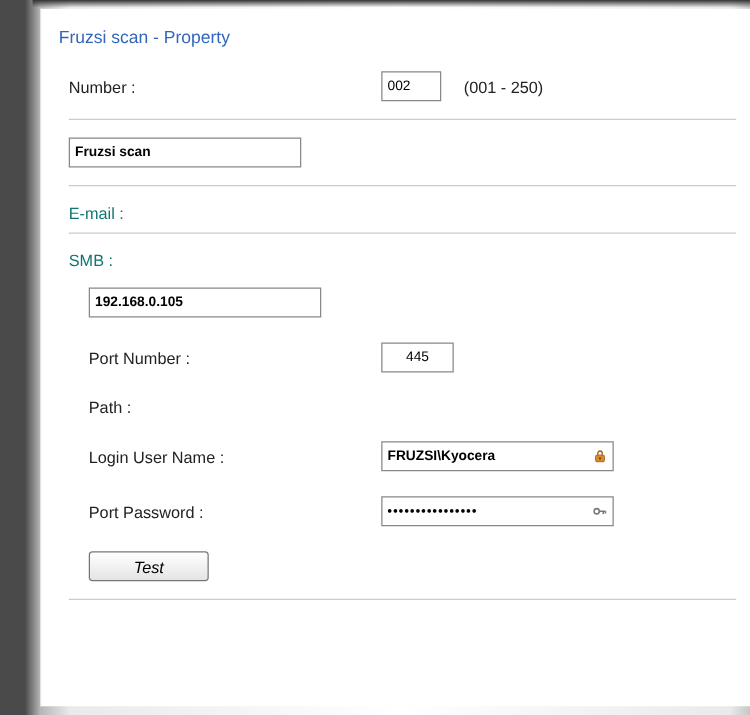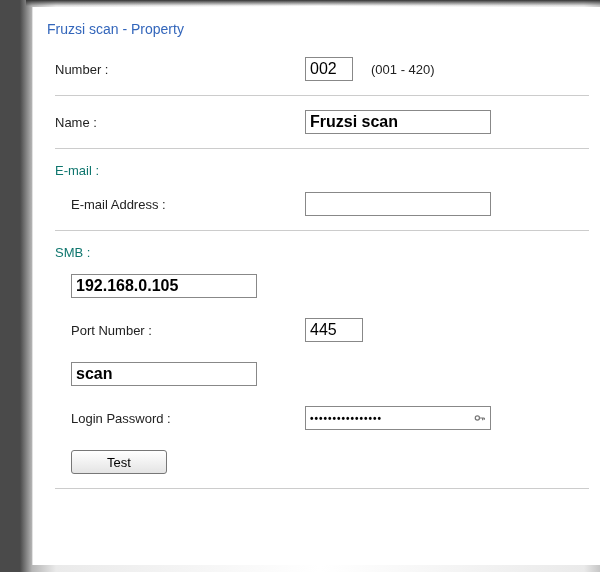--- a/index.html
+++ b/index.html
@@ -56,27 +56,27 @@
     color: #222;
   }
   .section {
     padding: 10px 4px 4px 8px;
     color: #0f766e;
   }
   input[type="text"], input[type="password"] {
     border: 1px solid #888;
     height: 20px;
     padding: 1px 4px;
-    font-size: 16px;
+    font-size: 11px;
     font-family: Arial, Helvetica, sans-serif;
     box-sizing: content-box;
     background: #fff;
   }
   .w-sm { width: 38px; }
-  .w-md { width: 48px; }
+  .w-md { width: 48px; text-align: center; }
   .w-lg { width: 176px; font-weight: bold; }
   .icon-field {
     position: relative;
     display: inline-block;
   }
   .icon-field .field-icon {
     position: absolute;
     right: 4px;
     top: 50%;
     transform: translateY(-50%);
@@ -90,69 +90,76 @@
   }
   button.test {
     width: 96px;
     height: 24px;
     border: 1px solid #777;
     border-radius: 3px;
     background: linear-gradient(#ffffff, #e4e4e4);
     font-size: 13px;
     cursor: pointer;
     padding: 0;
+    font-style: italic;
   }
 </style>
 </head>
 <body>
 
 <div class="outer">
   <div class="shadow-top"></div>
   <div class="card">
 
     <div class="title">Fruzsi scan - Property</div>
 
     <div class="row l1">
       <span class="label">Number :</span>
       <input type="text" class="w-sm" value="002" style="">
-      <span class="hint">(001 - 420)</span>
+      <span class="hint">(001 - 250)</span>
     </div>
     <hr class="sep">
 
     <div class="row l1">
-      <span class="label">Name :</span>
       <input type="text" class="w-lg" value="Fruzsi scan" style="">
     </div>
     <hr class="sep">
 
     <div class="section">E-mail :</div>
-    <div class="row l2">
-      <span class="label" style="flex-basis:234px">E-mail Address :</span>
-      <input type="text" class="w-lg" value="" style="">
-    </div>
     <hr class="sep">
 
     <div class="section">SMB :</div>
 
     <div class="row l2">
       <input type="text" class="w-lg" value="192.168.0.105" style="">
     </div>
 
     <div class="row l2">
       <span class="label" style="flex-basis:234px">Port Number :</span>
       <input type="text" class="w-md" value="445" style="">
     </div>
 
     <div class="row l2">
-      <input type="text" class="w-lg" value="scan" style="">
+      <span class="label" style="flex-basis:234px">Path :</span>
     </div>
 
+    <div class="row l2">
+      <span class="label" style="flex-basis:234px">Login User Name :</span>
+      <span class="icon-field">
+        <input type="text" class="w-lg" style="padding-right: 20px; width: 160px;" value="FRUZSI\Kyocera">
+        <svg class="field-icon" viewBox="0 0 16 16">
+          <rect x="4" y="7" width="8" height="6" rx="1" fill="#d88a2a" stroke="#a05f12" stroke-width="0.8"></rect>
+          <path d="M6 7 V5.2 a2 2 0 0 1 4 0 V7" fill="none" stroke="#a05f12" stroke-width="1.2"></path>
+          <circle cx="8" cy="10" r="1" fill="#6b3e0b"></circle>
+        </svg>
+      </span>
+    </div>
 
     <div class="row l2">
-      <span class="label" style="flex-basis:234px">Login Password :</span>
+      <span class="label" style="flex-basis:234px">Port Password :</span>
       <span class="icon-field">
         <input type="text" class="w-lg" style="padding-right: 20px; width: 160px; letter-spacing: 1px; font-size: 10px;" value="••••••••••••••••">
         <svg class="field-icon" viewBox="0 0 16 16">
           <circle cx="5" cy="8" r="2.4" fill="none" stroke="#777" stroke-width="1.4"></circle>
           <path d="M7.2 8 H13 M11 8 V10.5 M13 8 V10" stroke="#777" stroke-width="1.4" fill="none"></path>
         </svg>
       </span>
     </div>
 
     <div class="row l2">

